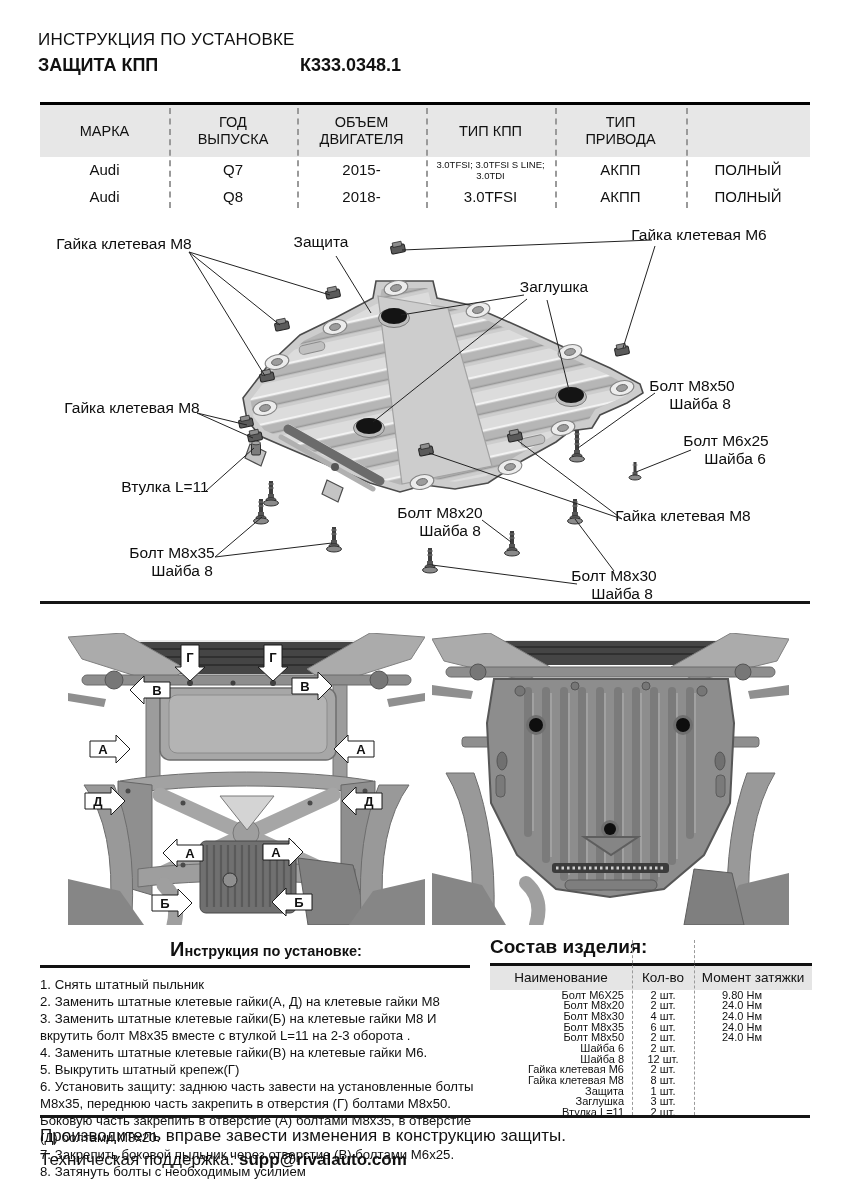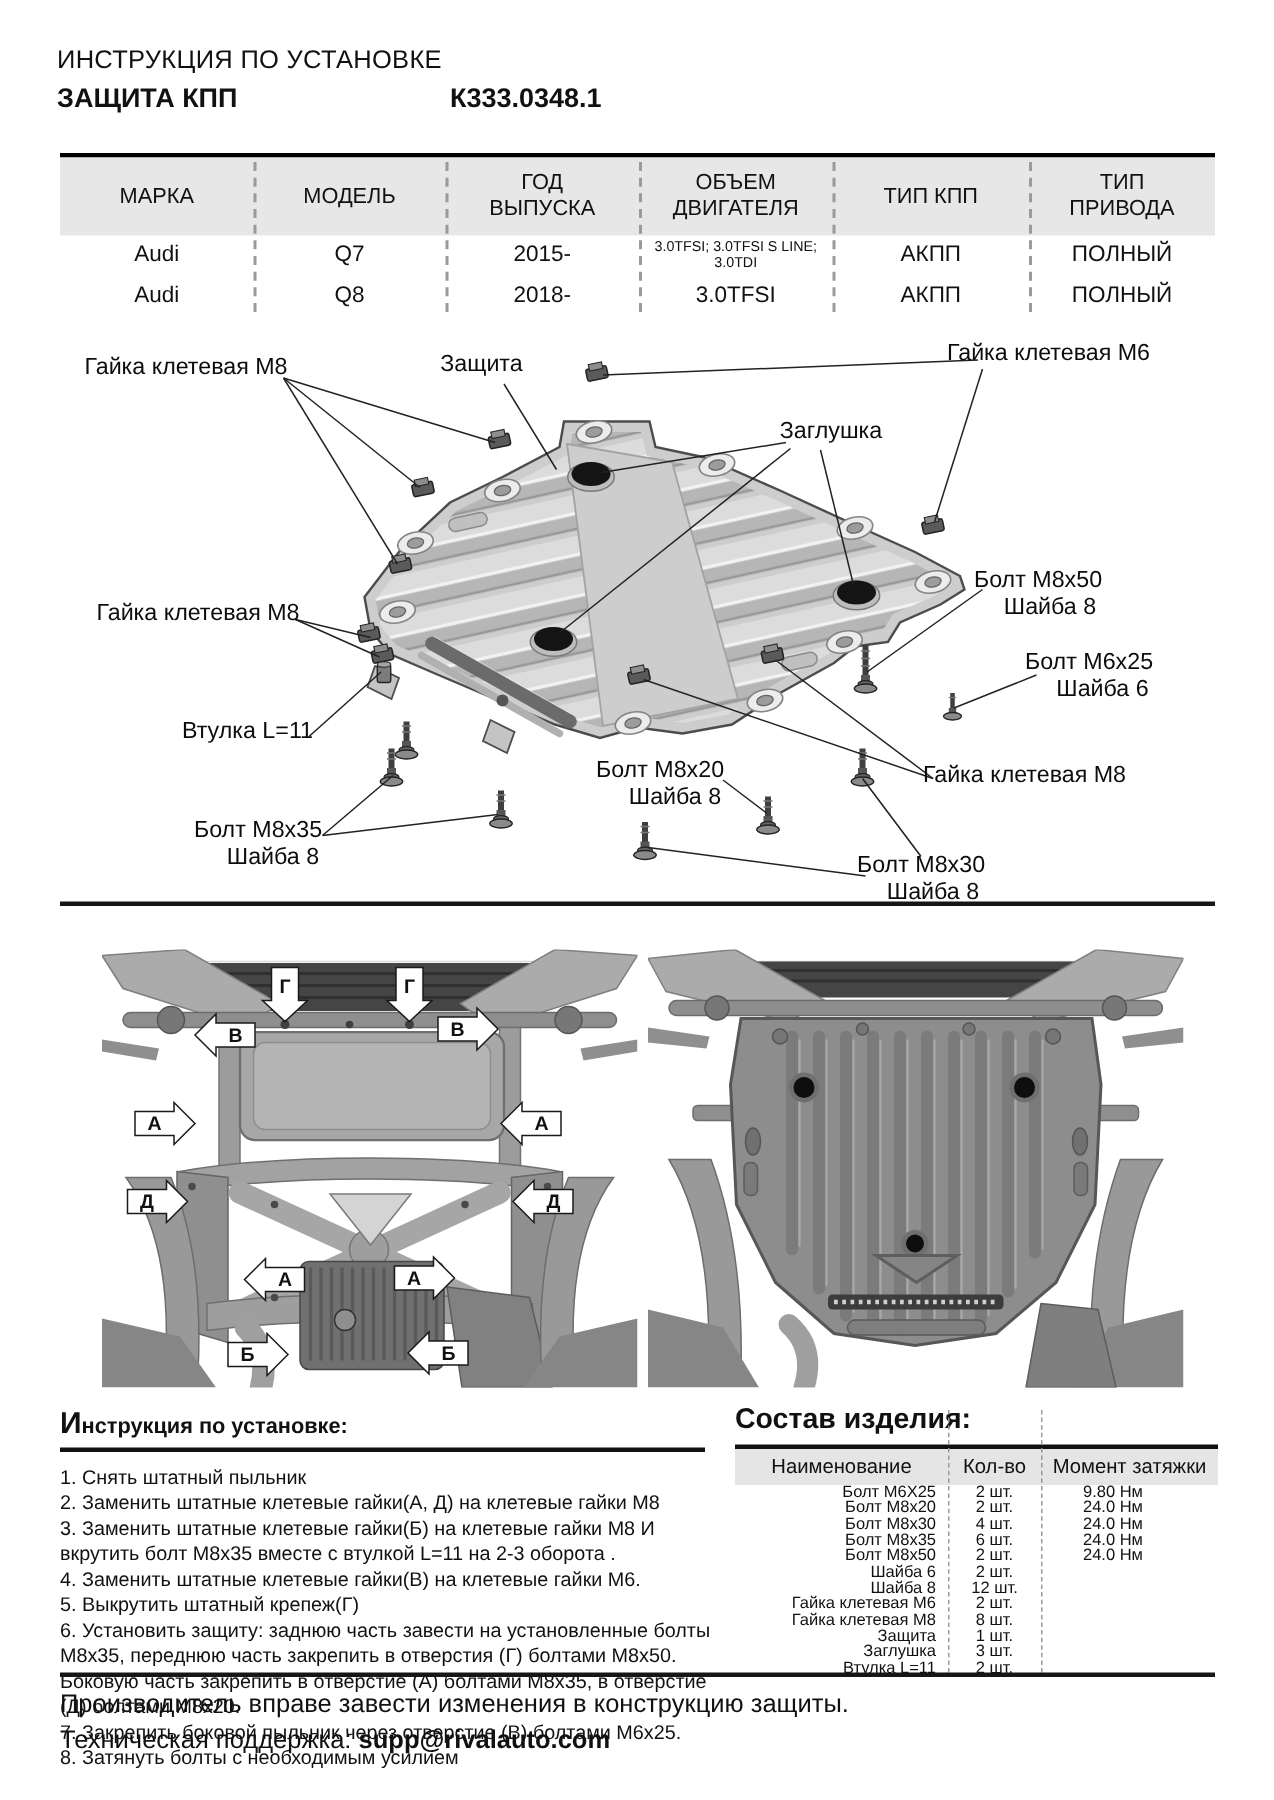--- a/index.html
+++ b/index.html
@@ -19,21 +19,21 @@
   .fit-rows div{display:flex;align-items:center;justify-content:center;text-align:center;font-size:15px;line-height:1.1;}
   .fit-rows div.small{font-size:9.5px;padding:0 4px;}
   .fit-vlines div{position:absolute;top:3px;height:100px;border-left:2px dashed #9a9a9a;}
 
   
   .rule-mid{position:absolute;left:40px;top:601px;width:770px;height:3px;background:#161616;}
   .rule-bottom{position:absolute;left:40px;top:1115px;width:770px;height:2.5px;background:#161616;}
 
   
   .instr{position:absolute;left:40px;top:938px;width:452px;}
-  .instr-title{font-size:14.5px;font-weight:bold;}
+  .instr-title{font-size:14.5px;font-weight:bold;text-align:center;}
   .instr-title::first-letter{font-size:20px;}
   .instr-rule{width:430px;height:2.5px;background:#111;margin:4px 0 8px 0;}
   .instr-steps div{font-size:13.2px;line-height:17px;}
 
   
   .parts{position:absolute;left:490px;top:936px;width:322px;}
   .parts-title{font-size:19px;font-weight:bold;}
   .parts-rule{width:322px;height:2.5px;background:#111;margin-top:5px;}
   .parts-head{display:grid;grid-template-columns:142px 62px 118px;background:#e5e5e5;height:24px;}
   .parts-head div{display:flex;align-items:center;justify-content:center;font-size:13.5px;}
@@ -57,21 +57,20 @@
 </head>
 <body>
 
 <div class="hdr-line1">ИНСТРУКЦИЯ ПО УСТАНОВКЕ</div>
 <div class="hdr-line2">ЗАЩИТА КПП</div>
 <div class="hdr-part">К333.0348.1</div>
 
 <div class="fit">
   <div class="fit-head">
     <div>МАРКА</div>
-    <div>МОДЕЛЬ</div>
     <div>ГОД ВЫПУСКА</div>
     <div>ОБЪЕМ ДВИГАТЕЛЯ</div>
     <div>ТИП КПП</div>
     <div>ТИП ПРИВОДА</div>
   </div>
   <div class="fit-rows">
     <div>Audi</div>
     <div>Q7</div>
     <div>2015-</div>
     <div class="small">3.0TFSI; 3.0TFSI S LINE; 3.0TDI</div>

